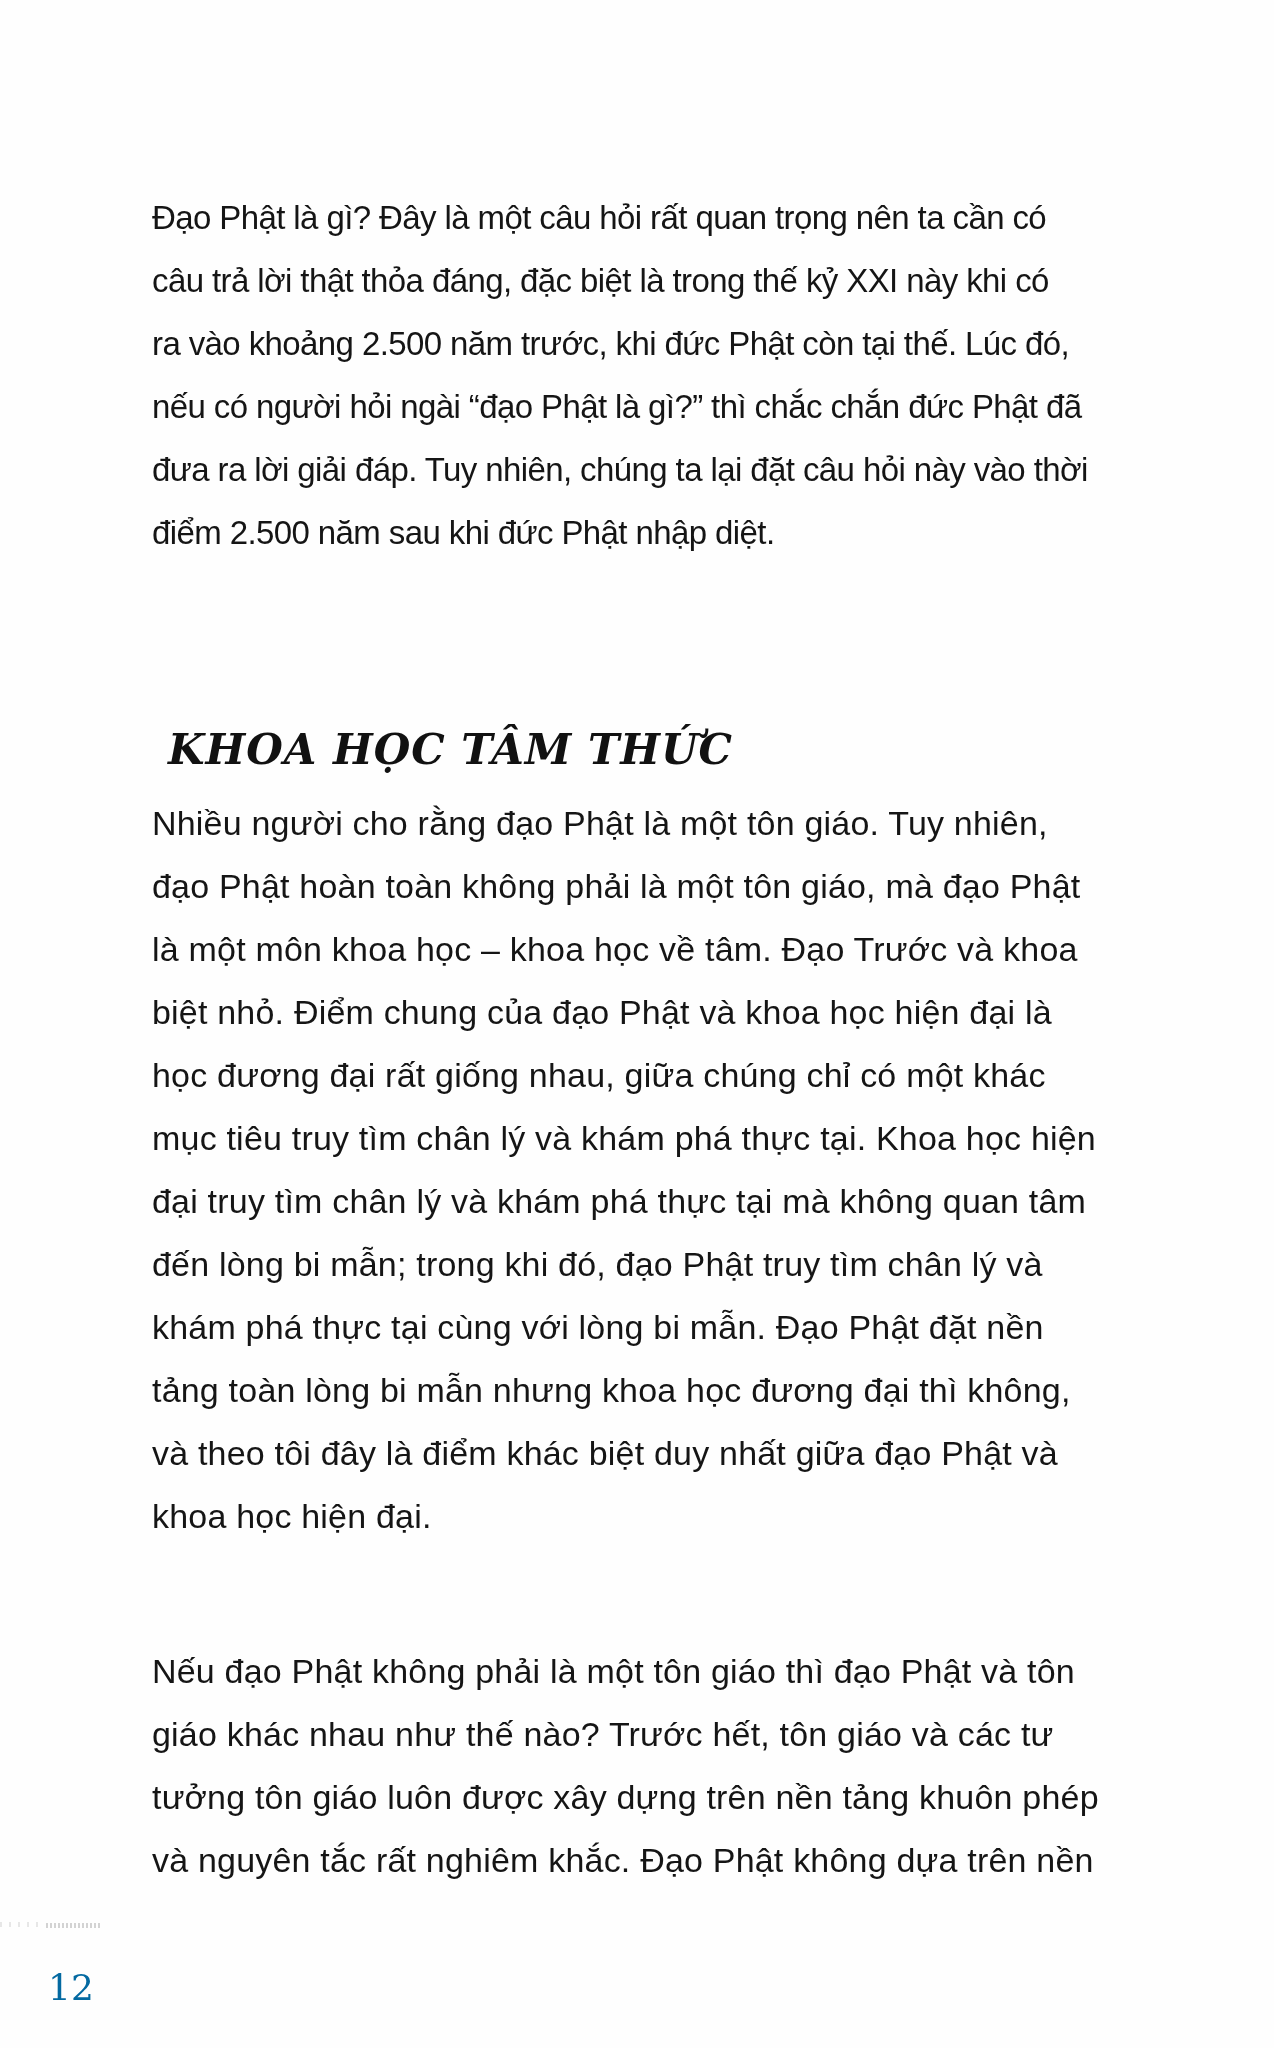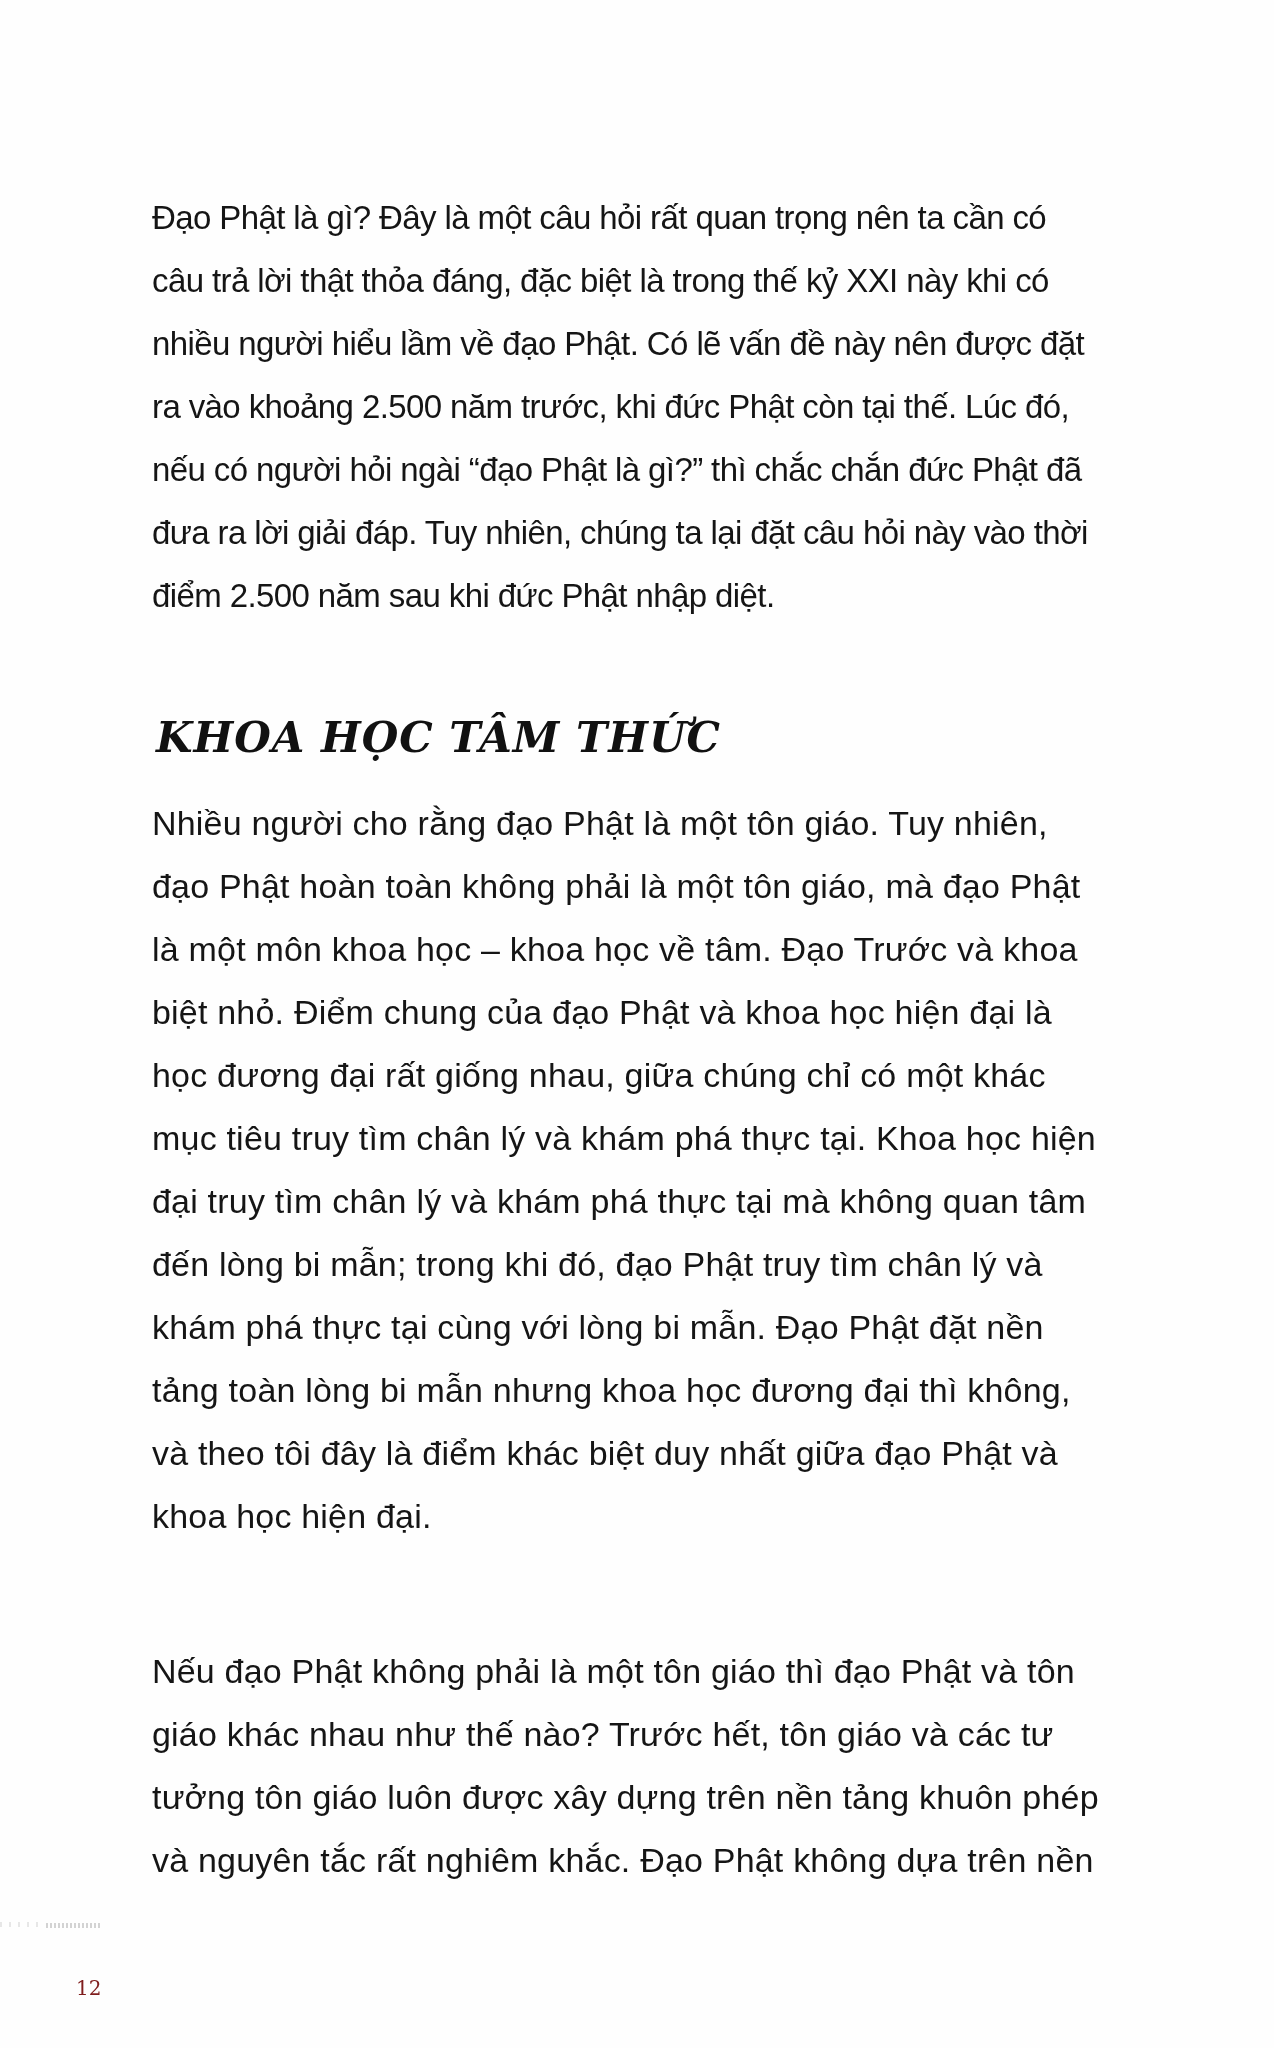--- a/index.html
+++ b/index.html
@@ -44,35 +44,35 @@
       font-size: 34px;
       letter-spacing: 0.2px;
     }
     #para-intro { top: 186px; }
     #para-1 { top: 792px; }
     #para-2 { top: 1640px; }
     .heading {
       position: absolute;
       left: 156px;
       top: 708px;
-      margin: 0;
+      margin: 12px;
       font-family: "DejaVu Serif", serif;
       font-size: 42px;
       font-style: italic;
       letter-spacing: 1px;
       color: #111111;
       line-height: 60px;
     }
     .page-number {
       position: absolute;
-      left: 76px;
+      left: 48px;
       top: 1968px;
       font-family: "DejaVu Serif", serif;
-      font-size: 20px;
-      color: #7f1d1d;
+      font-size: 36px;
+      color: #0369a1;
       line-height: 40px;
     }
     .margin-mark {
       position: absolute;
       left: 46px;
       top: 1923px;
       width: 54px;
       height: 5px;
       background: repeating-linear-gradient(90deg, #c8c8c8 0 2px, transparent 2px 4px);
       opacity: 0.8;
@@ -88,21 +88,20 @@
     }
   </style>
 </head>
 <body>
 
 <div class="page">
 
   <div class="para intro" id="para-intro">
     <span class="line">Đạo Phật là gì? Đây là một câu hỏi rất quan trọng nên ta cần có</span>
     <span class="line">câu trả lời thật thỏa đáng, đặc biệt là trong thế kỷ XXI này khi có</span>
-    <span class="line">nhiều người hiểu lầm về đạo Phật. Có lẽ vấn đề này nên được đặt</span>
     <span class="line">ra vào khoảng 2.500 năm trước, khi đức Phật còn tại thế. Lúc đó,</span>
     <span class="line">nếu có người hỏi ngài “đạo Phật là gì?” thì chắc chắn đức Phật đã</span>
     <span class="line">đưa ra lời giải đáp. Tuy nhiên, chúng ta lại đặt câu hỏi này vào thời</span>
     <span class="line">điểm 2.500 năm sau khi đức Phật nhập diệt.</span>
   </div>
 
   <h2 class="heading">KHOA HỌC TÂM THỨC</h2>
 
   <div class="para body" id="para-1">
     <span class="line">Nhiều người cho rằng đạo Phật là một tôn giáo. Tuy nhiên,</span>

